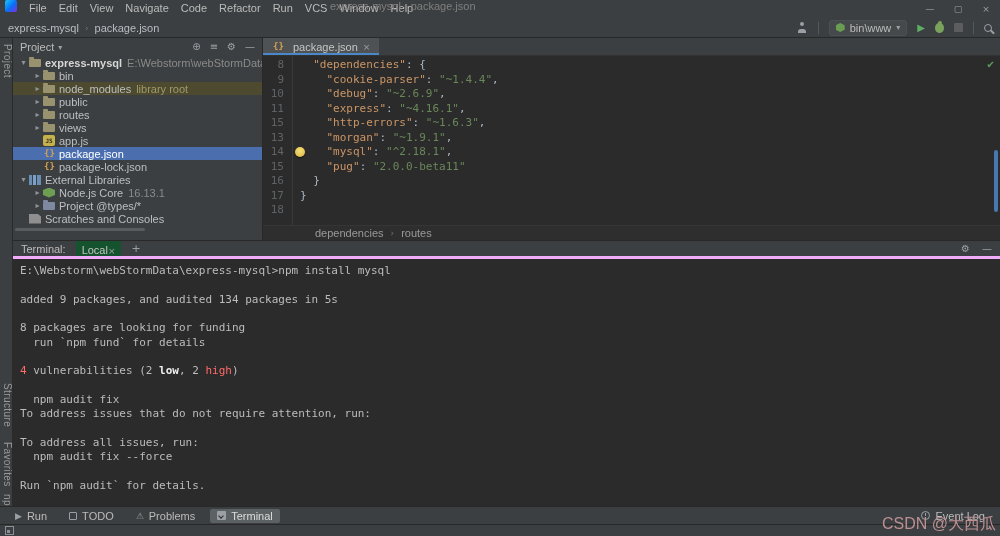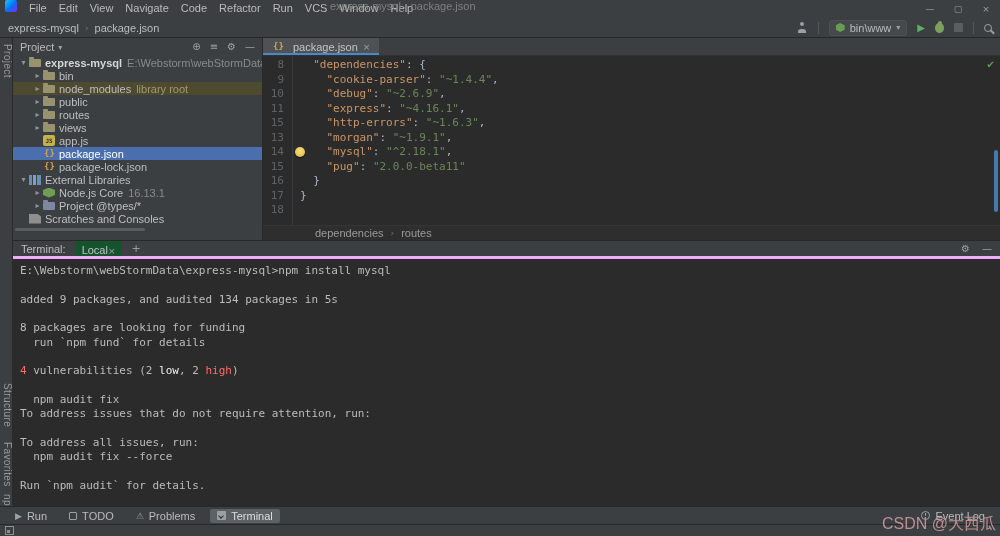--- a/index.html
+++ b/index.html
@@ -95,21 +95,21 @@
   
   #terminal{position:absolute;left:13px;top:240px;right:0;height:266px;background:#2b2b2b;border-top:1px solid #282828}
   #term-header{height:18px;background:#3c3f41;border-bottom:3px solid #f0abfc;display:flex;align-items:center;padding:0 8px;gap:10px}
   .t-tab{display:flex;align-items:flex-end;padding:0 6px;height:100%;background:#14532d;color:#c4c4c4}
   .t-add{color:#9aa0a6}
   .t-right{margin-left:auto;display:flex;gap:12px;color:#9aa0a6;font-size:10px}
   #term-body{position:absolute;left:0;top:18px;right:0;bottom:0;padding:5px 0 0 7px;overflow:hidden;
              font-family:"DejaVu Sans Mono",monospace;font-size:11px;color:#bcbcbc}
   .t-line{white-space:pre;height:14.35px;line-height:14.35px}
   .t-red{color:#ff6b68}
-  .t-bold{color:#ededed;font-weight:normal}
+  .t-bold{color:#ededed;font-weight:bold}
 
   
   #bottombar{position:absolute;left:0;top:506px;width:100%;height:18px;background:#3c3f41;border-top:1px solid #282828;
              display:flex;align-items:center;padding:0 8px}
   .bb-left{display:flex;gap:8px}
   .bb-right{margin-left:auto;display:flex}
   .bt{display:flex;gap:5px;align-items:center;padding:1px 7px;color:#bbb;border-radius:2px}
   .bt-active{background:#5c6164;color:#ddd}
   .bicon{font-size:9px;color:#9aa0a6}
   .i-todo{width:8px;height:8px;border:1px solid #9aa0a6;border-radius:1px}

